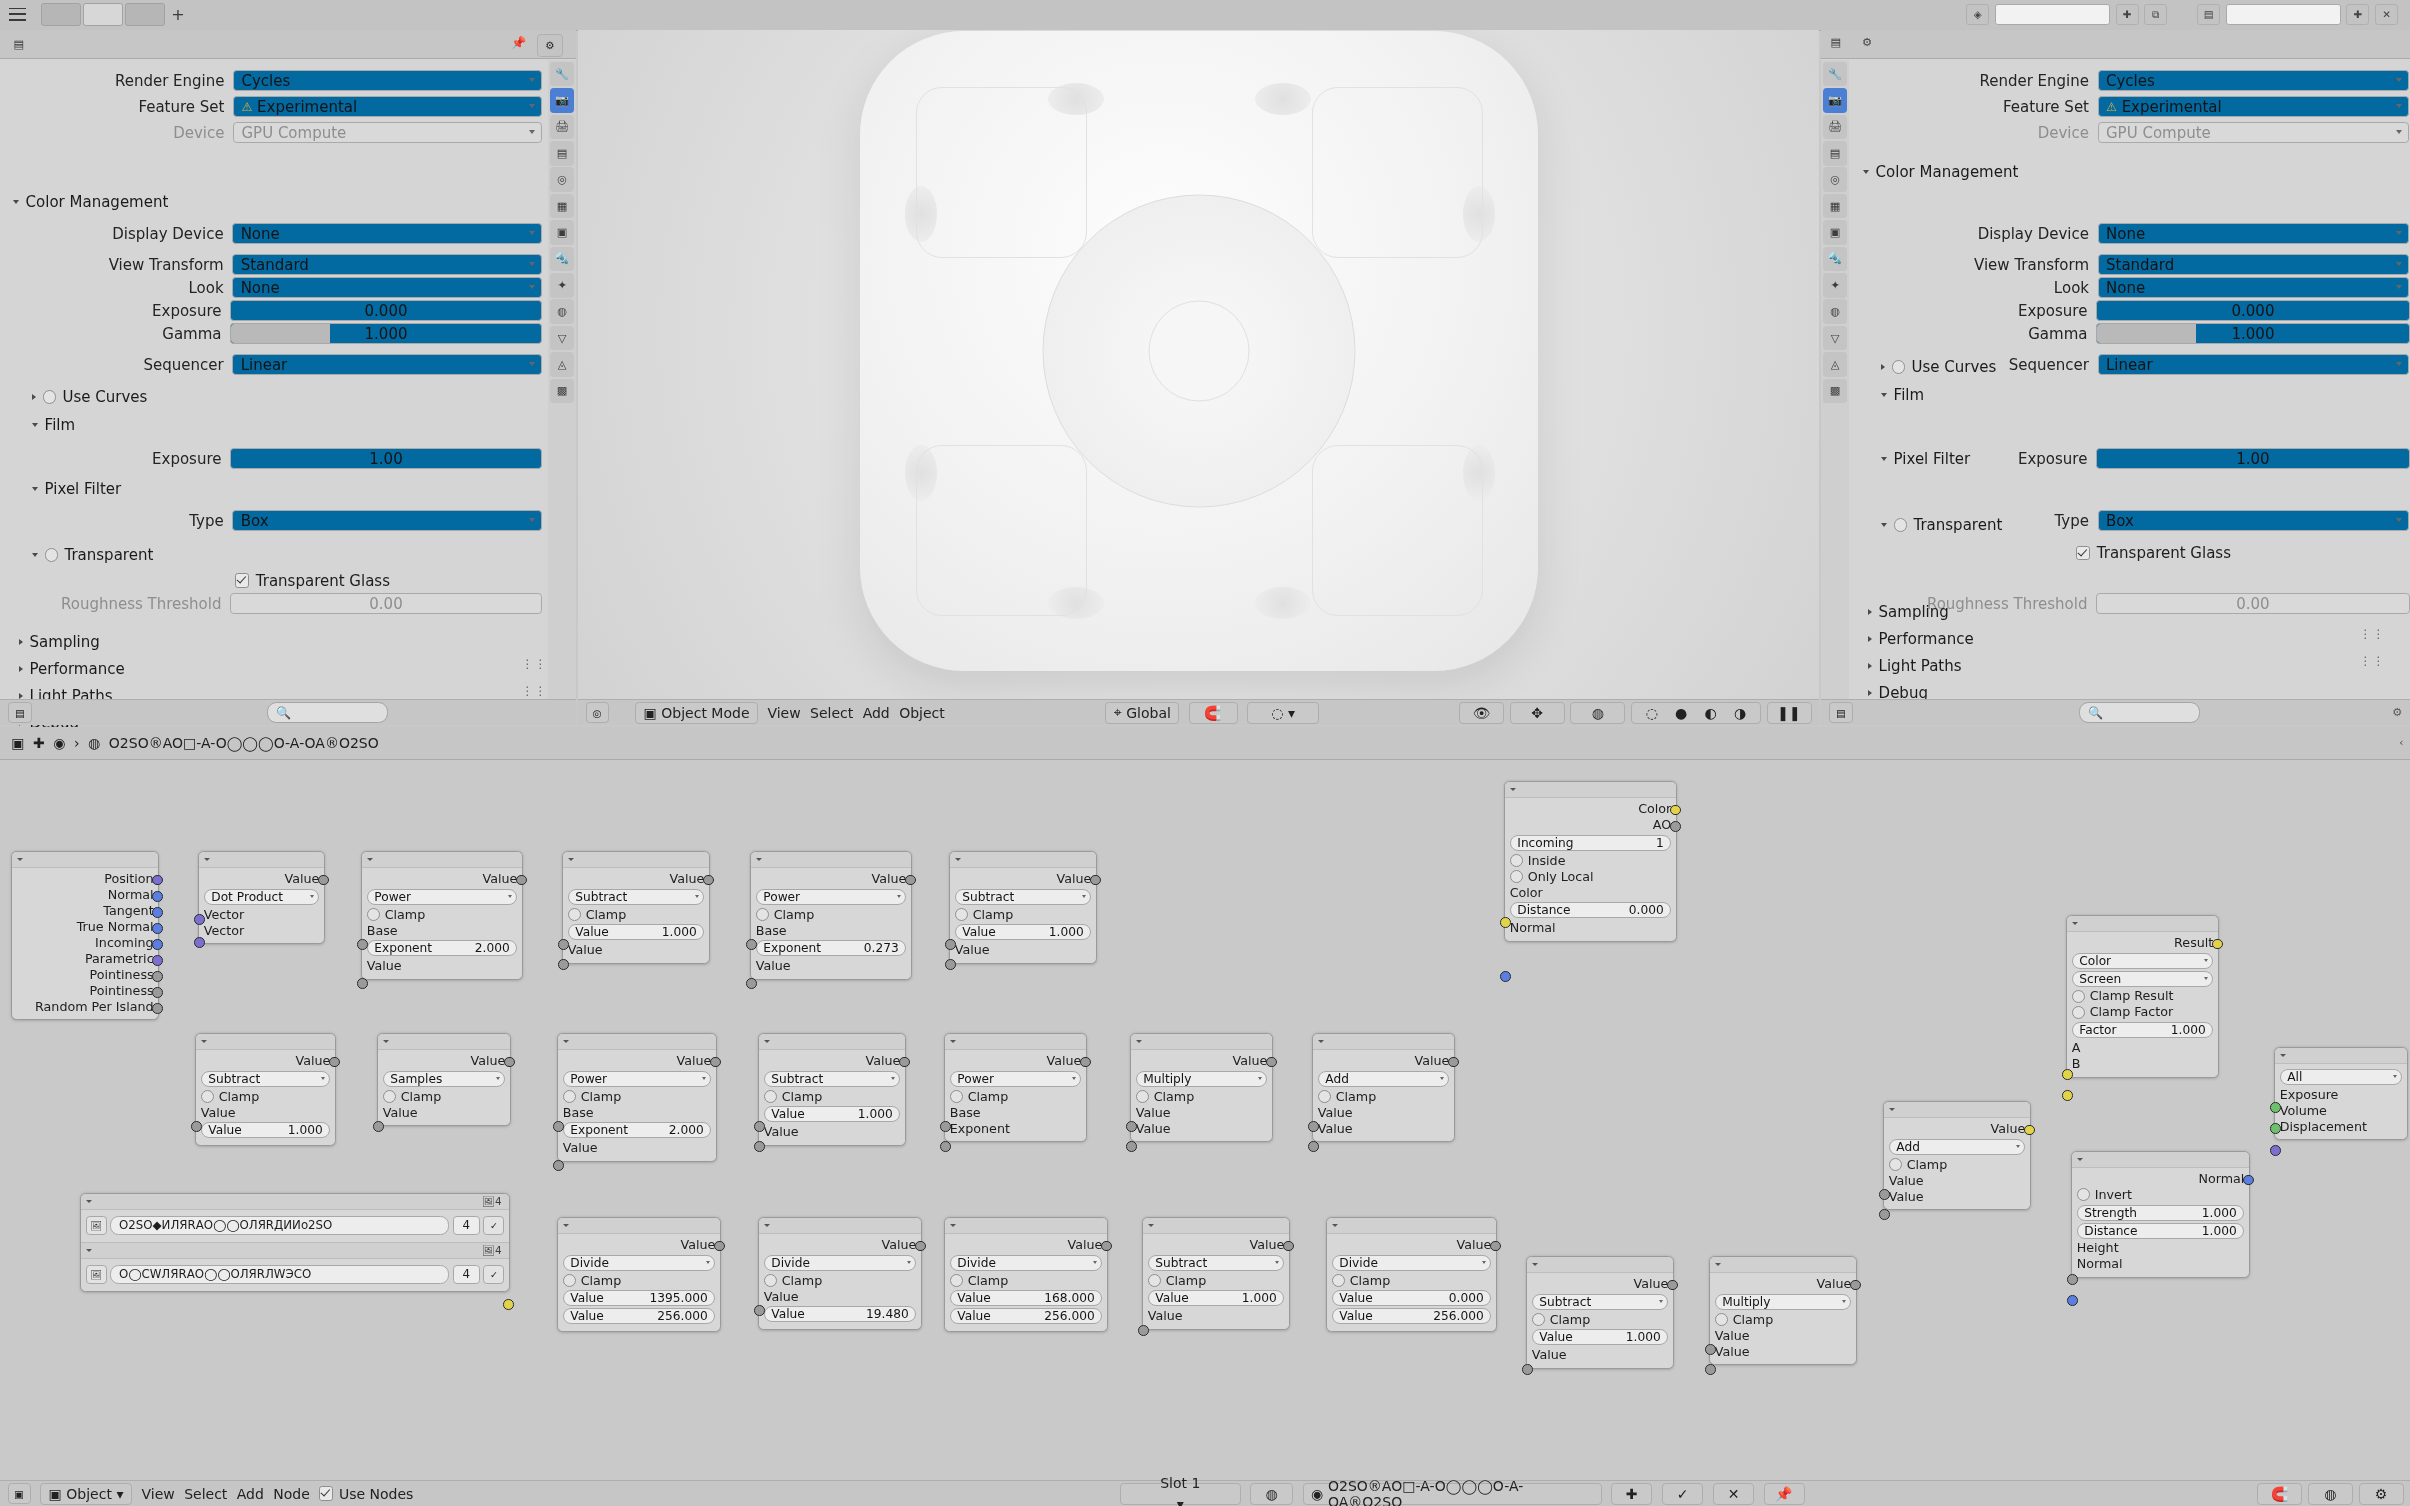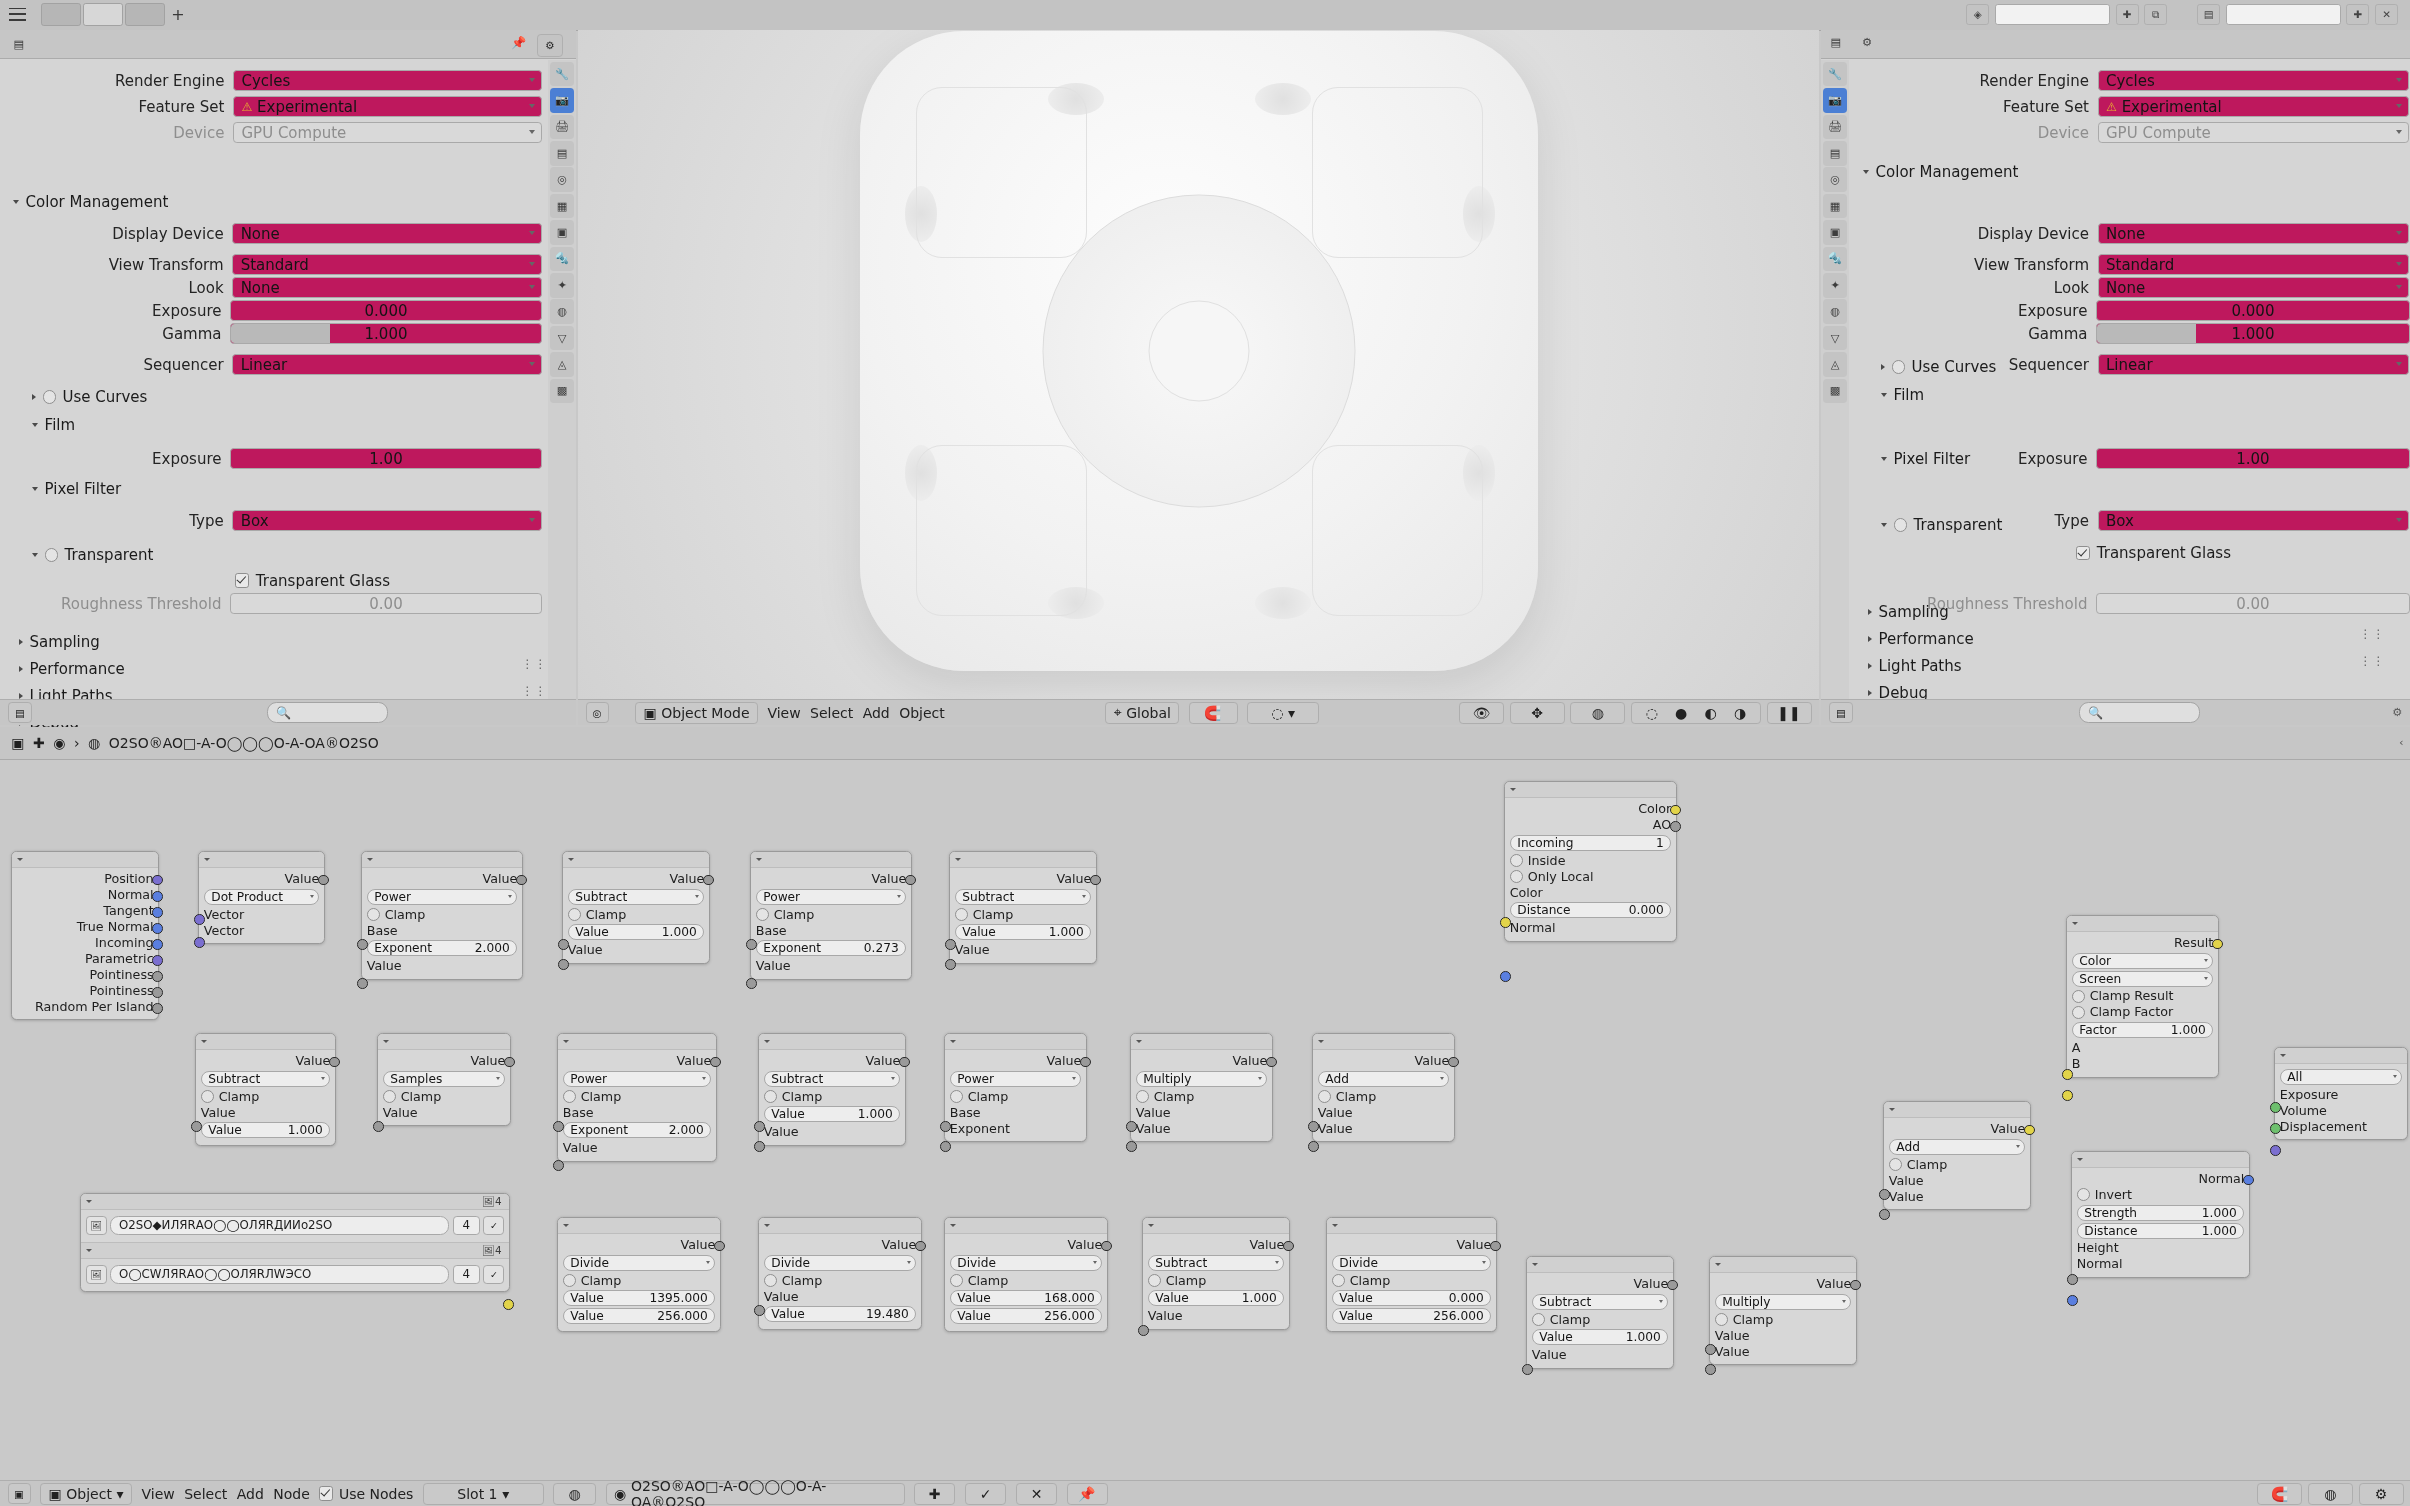--- a/index.html
+++ b/index.html
@@ -19,21 +19,21 @@
   .tr-ico{width:21px;height:19px;background:#c3c3c3;border:0.9px solid #b0b0b0;border-radius:2.8px;display:flex;align-items:center;justify-content:center;font-size:10.4px;color:#444;}
   .hdr{position:absolute;height:28px;background:#c6c6c6;border-bottom:0.9px solid #ababab;}
   .vtoolbar{position:absolute;width:28px;background:#cfcfcf;}
   .vtoolbar .vt{width:24.5px;height:24.5px;margin:1.9px;border-radius:3.8px;background:#c4c4c4;display:flex;align-items:center;justify-content:center;font-size:11.3px;color:#3d3d3d;}
   .vtoolbar .vt.on{background:#4b7fd4;color:#fff;}
 
   
   .props{position:absolute;background:#d5d5d5;}
   .row{position:absolute;height:21px;display:flex;align-items:center;}
   .lab{text-align:right;font-size:15px;color:#242424;padding-right:8.5px;white-space:nowrap;}
-  .field{height:21px;background:#be185d;border:0.9px solid #a9a9a9;border-radius:3.8px;display:flex;align-items:center;padding:0 7.5px;font-size:15px;color:#141414;box-sizing:border-box;position:relative;}
+  .field{height:21px;background:#0369a1;border:0.9px solid #a9a9a9;border-radius:3.8px;display:flex;align-items:center;padding:0 7.5px;font-size:15px;color:#141414;box-sizing:border-box;position:relative;}
   .field.dis{background:#d9d9d9;color:#8e8e8e;}
   .field .caret{position:absolute;right:5.6px;top:6.6px;border-left:3.8px solid transparent;border-right:3.8px solid transparent;border-top:4.7px solid #666;}
   .field.num{justify-content:center;}
   .field.num .v{position:absolute;left:50%;transform:translateX(-50%);}
   .slider{position:absolute;left:0;top:0;bottom:0;background:#b9b9b9;border-radius:3.8px 0 0 3.8px;}
   .sect{position:absolute;font-size:15px;color:#1b1b1b;display:flex;align-items:center;gap:6.6px;}
   .tri{width:0;height:0;border-left:4.7px solid #4a4a4a;border-top:3.8px solid transparent;border-bottom:3.8px solid transparent;}
   .tri.open{border:none;border-top:4.7px solid #4a4a4a;border-left:3.8px solid transparent;border-right:3.8px solid transparent;}
   .chk{width:12.2px;height:12.2px;border:0.9px solid #8f8f8f;background:#e9e9e9;border-radius:2.8px;display:inline-block;position:relative;}
   .chk.on{background:#e9e9e9;}
@@ -1199,21 +1199,21 @@
           <span>▾</span>
         </div>
       <span>View</span>
       <span>Select</span>
       <span>Add</span>
       <span>Node</span>
       <span style="display:flex;align-items:center;gap:5.6px;">
           <span class="chk on"></span>
           <span>Use Nodes</span>
         </span>
-      <div class="pill" style="width:104px;justify-content:center;">
+      <div class="pill" style="margin-left:697px;width:104px;justify-content:center;flex-direction:column;">
           <span>Slot 1</span>
           <span>▾</span>
         </div>
       <div class="pill" style="width:26px;justify-content:center">◍</div>
       <div class="pill" style="width:282px;">
           <span>◉</span>
           <span>O2SO®AO□-A-O◯◯◯O-A-OA®O2SO</span>
         </div>
       <div class="pill" style="width:24.5px;justify-content:center">✚</div>
       <div class="pill" style="width:24.5px;justify-content:center">✓</div>

